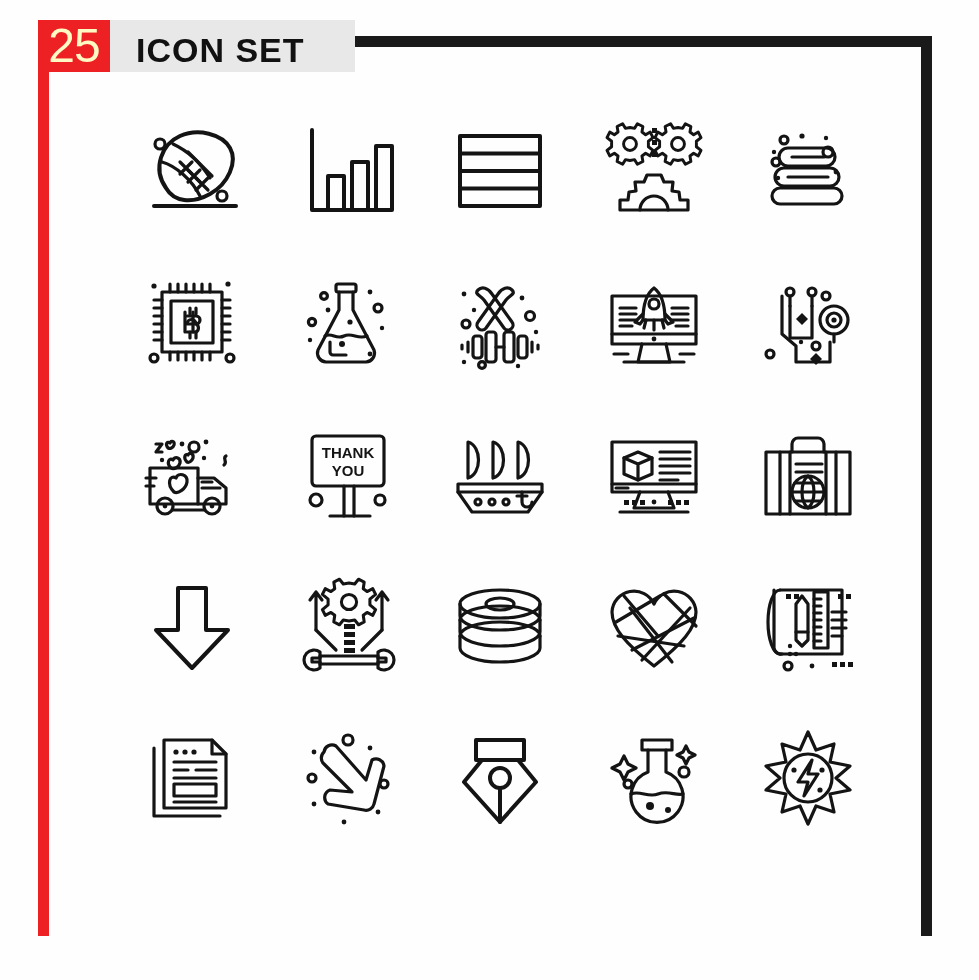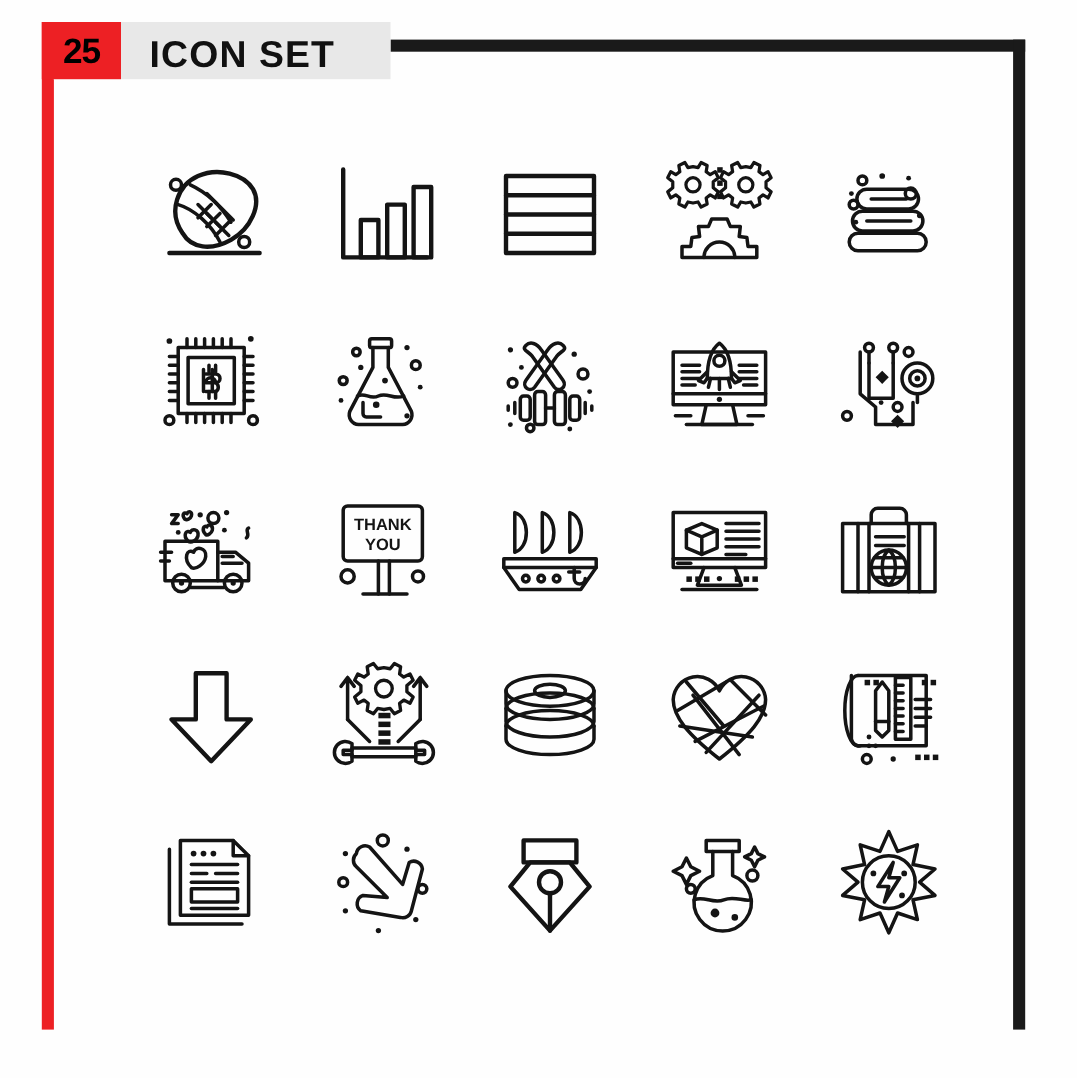--- a/index.html
+++ b/index.html
@@ -30,43 +30,43 @@
   }
 
   
   .header-band{
     position:absolute;left:48px;top:20px;width:307px;height:52px;
     background:#e8e8e8;
   }
   .badge{
     position:absolute;left:38px;top:20px;width:72px;height:52px;
     background:#ed2024;
-    color:#000000;
-    font-size:32px;font-weight:bold;
+    color:#fef9c3;
+    font-size:48px;font-weight:normal;
     display:flex;align-items:center;justify-content:center;
     letter-spacing:-1px;
     line-height:1;
   }
   .header-title{
     position:absolute;left:136px;top:20px;height:60px;
     display:flex;align-items:center;
     font-size:34px;font-weight:bold;color:#111111;
     letter-spacing:1px;
   }
 
   
   .grid{
     position:absolute;left:115px;top:118px;
     width:770px;height:760px;
     display:grid;
     grid-template-columns:repeat(5,154px);
     grid-template-rows:repeat(5,152px);
   }
   .cell{
-    display:flex;align-items:center;justify-content:center;
+    display:flex;justify-content:center;
     position:relative;
   }
   .cell svg{display:block;}
   .stroke{
     fill:none;stroke:#141414;stroke-width:4;
     stroke-linecap:round;stroke-linejoin:round;
   }
   .stroke-thin{
     fill:none;stroke:#141414;stroke-width:3.2;
     stroke-linecap:round;stroke-linejoin:round;

